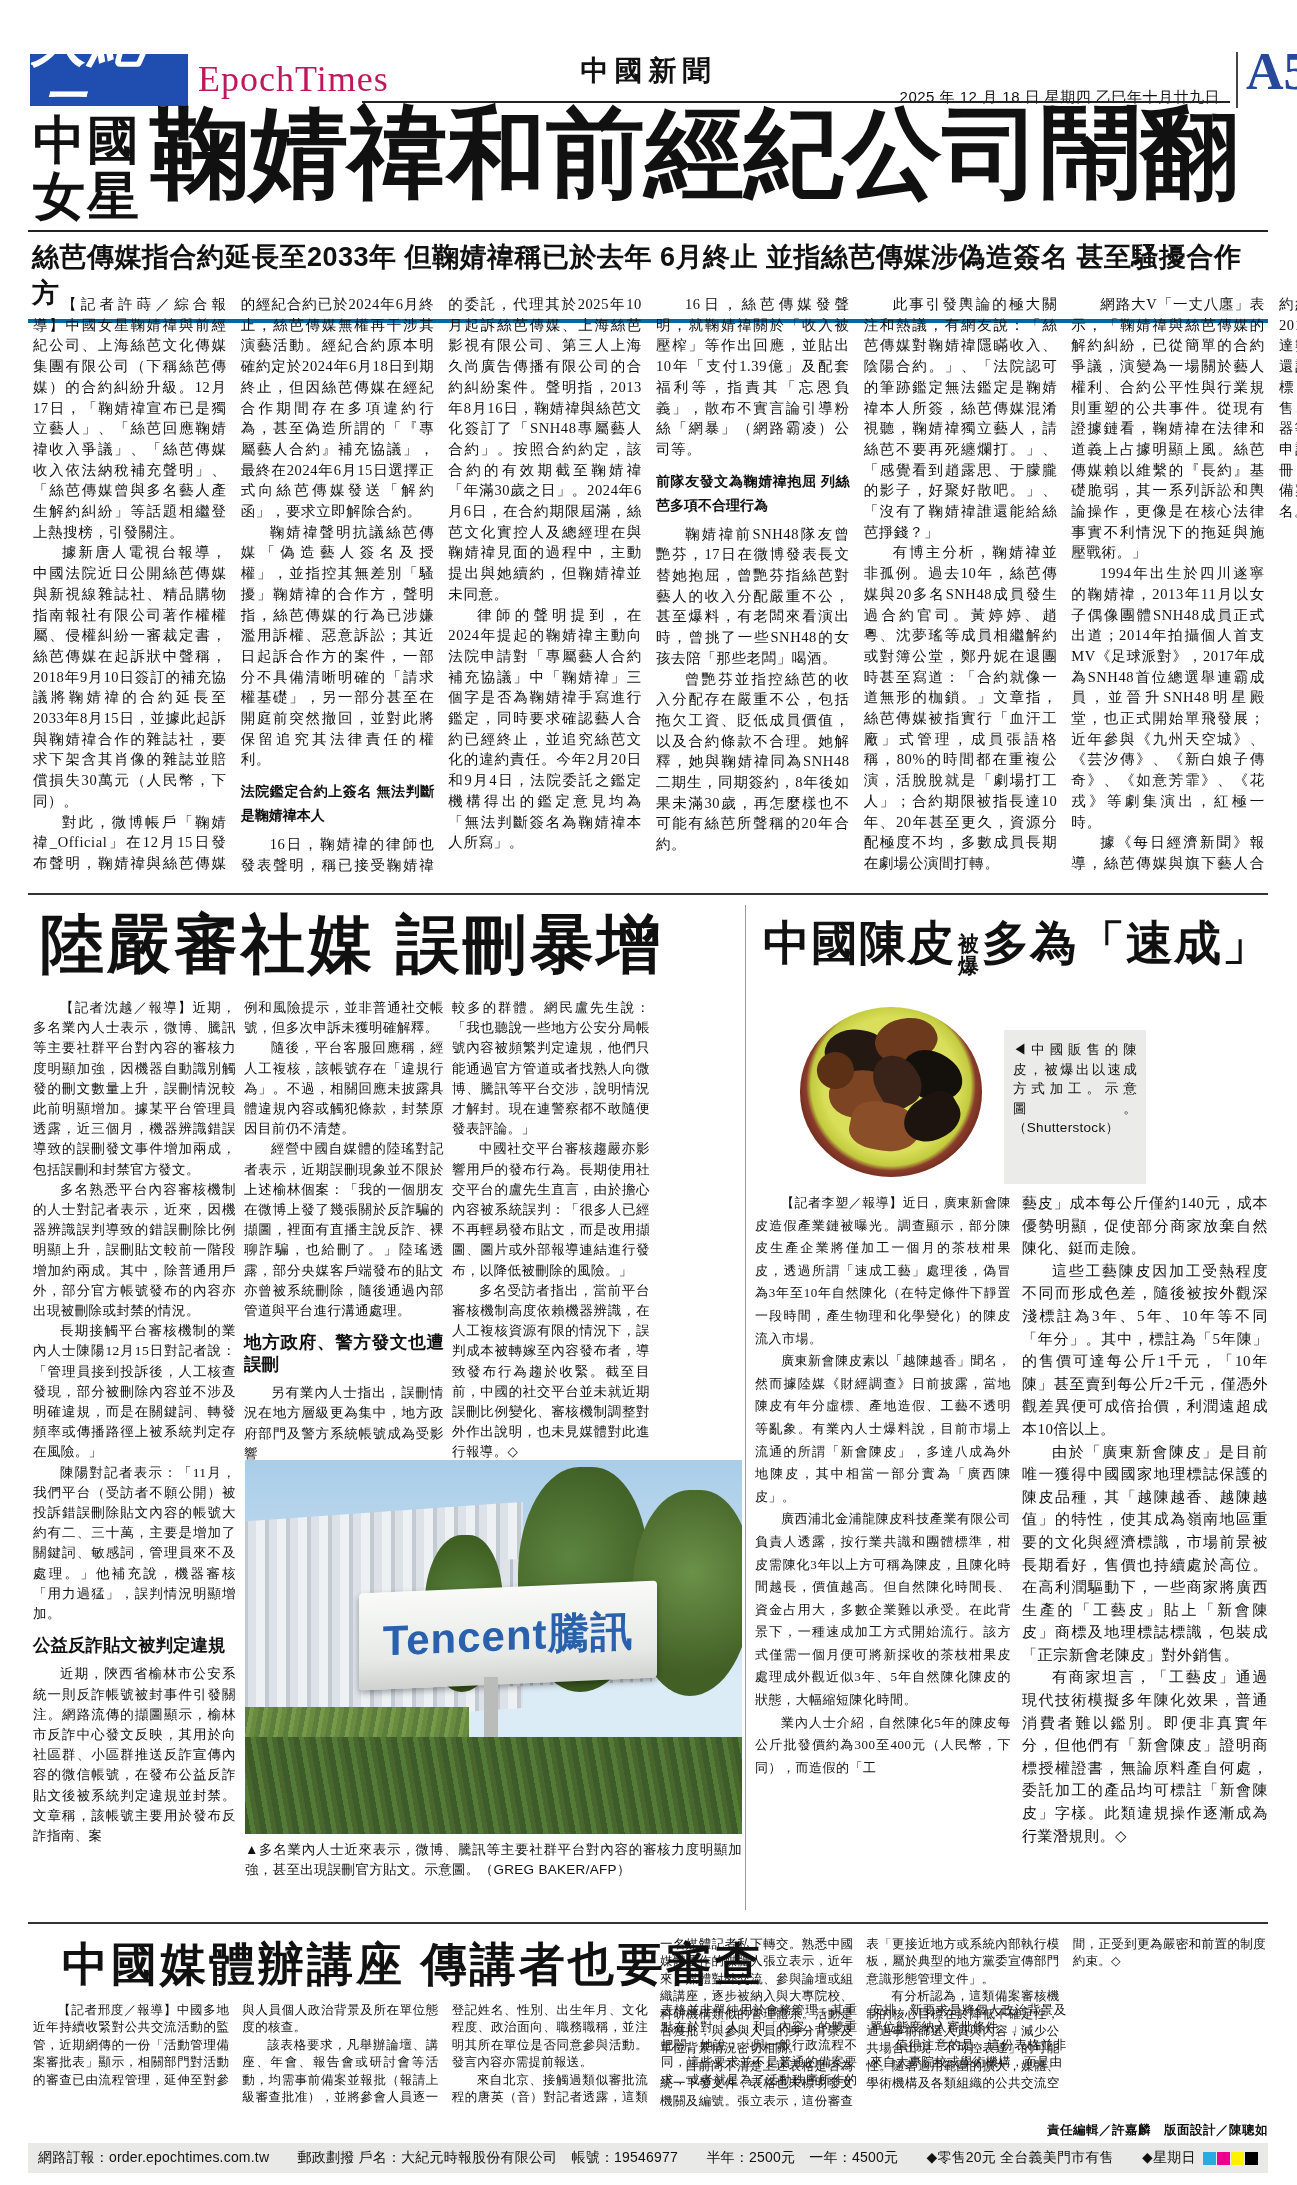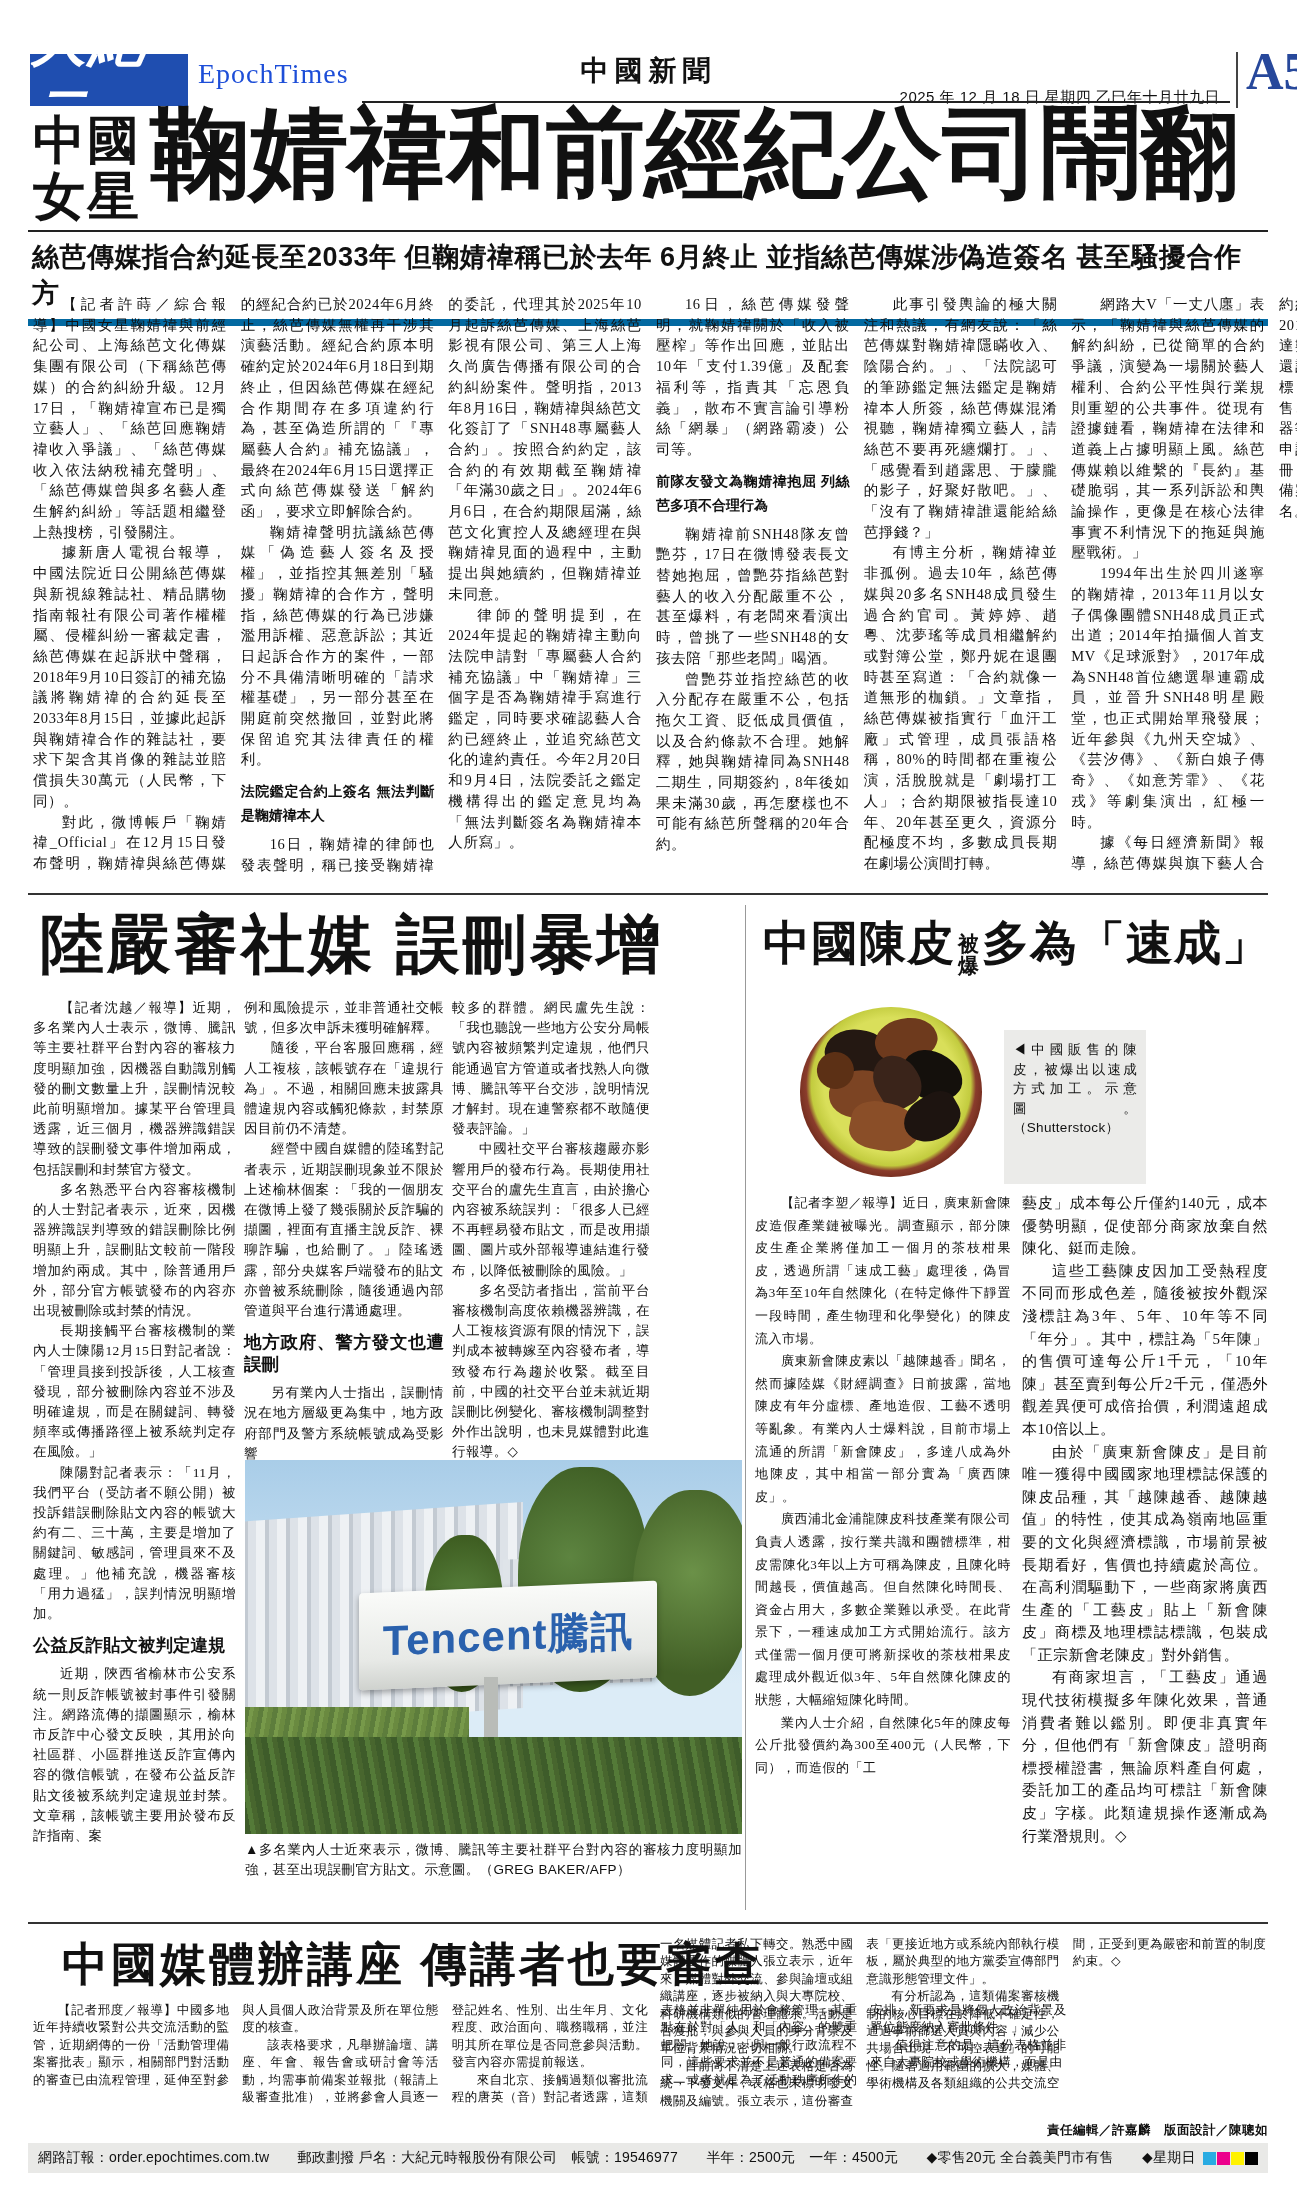--- a/index.html
+++ b/index.html
@@ -9,33 +9,33 @@
     font-family:"Liberation Serif","DejaVu Serif",serif; color:#111;
   }
   .abs { position:absolute; }
   .sans { font-family:"Liberation Sans","DejaVu Sans",sans-serif; }
 
   
   .logo-box { left:30px; top:54px; width:158px; height:52px; background:#1f4eb0;
               display:flex; align-items:center; justify-content:center; }
   .logo-box span { color:#fff; font-size:56px; font-weight:900; font-style:italic;
                    letter-spacing:2px; font-family:"Liberation Sans",sans-serif; }
-  .brand-en { left:198px; top:58px; font-size:28px; letter-spacing:1px; color:#1d4ed8; }
+  .brand-en { left:198px; top:58px; font-size:36px; letter-spacing:1px; color:#be185d; }
   .section-title { left:0; top:52px; width:1297px; text-align:center; font-size:28px; font-weight:bold; letter-spacing:6px; }
   .date-line { left:890px; top:88px; width:330px; font-size:15px; text-align:right; letter-spacing:.5px; }
   .hdr-rule { left:362px; top:101px; width:868px; height:2px; background:#222; }
   .hdr-vbar { left:1236px; top:52px; width:2px; height:56px; background:#444; }
   .page-no { left:1246px; top:42px; font-size:52px; font-weight:bold; color:#27489b; }
 
   
   .kicker { left:33px; top:112px; width:116px; font-size:52px; line-height:56px;
             font-weight:900; letter-spacing:2px; }
   .lead-headline { left:150px; top:100px; width:1125px; font-size:99px; line-height:1.08;
                    font-weight:900; letter-spacing:0px; white-space:nowrap; }
-  .deck { left:28px; top:230px; width:1240px; border-top:2px solid #222; border-bottom:7px solid #0369a1;
+  .deck { left:28px; top:230px; width:1240px; border-top:2px solid #222; border-bottom:4px solid #0369a1;
           padding:7px 4px 8px 4px; font-size:27px; font-weight:bold; letter-spacing:.5px; }
   .lead-body { left:33px; top:294px; width:1232px; height:594px;
                column-count:6; column-gap:14px; column-fill:auto;
                font-size:14.5px; line-height:20.7px; letter-spacing:.6px; text-align:justify; }
   .lead-body p { text-indent:2em; }
   .colhead { font-family:"Liberation Sans",sans-serif; font-weight:800; font-size:14px;
              line-height:24px; margin:9px 0 7px 0; text-indent:0; letter-spacing:0; }
 
   .hr-main { left:28px; height:2px; background:#333; width:1240px; }
 

